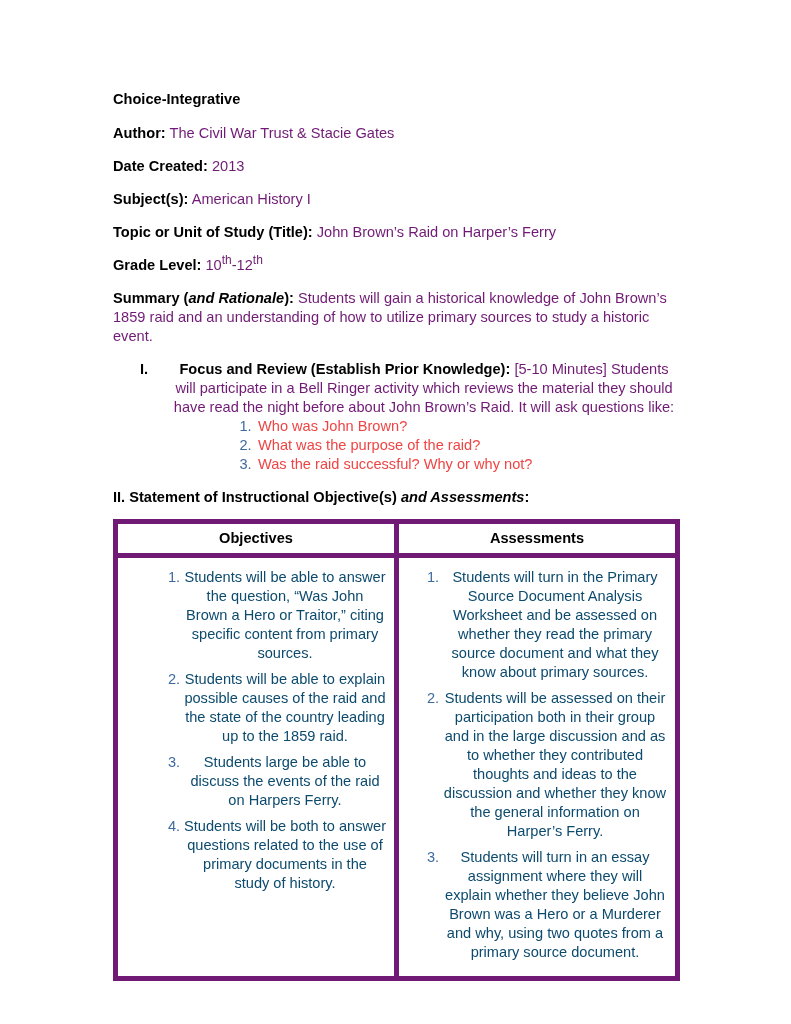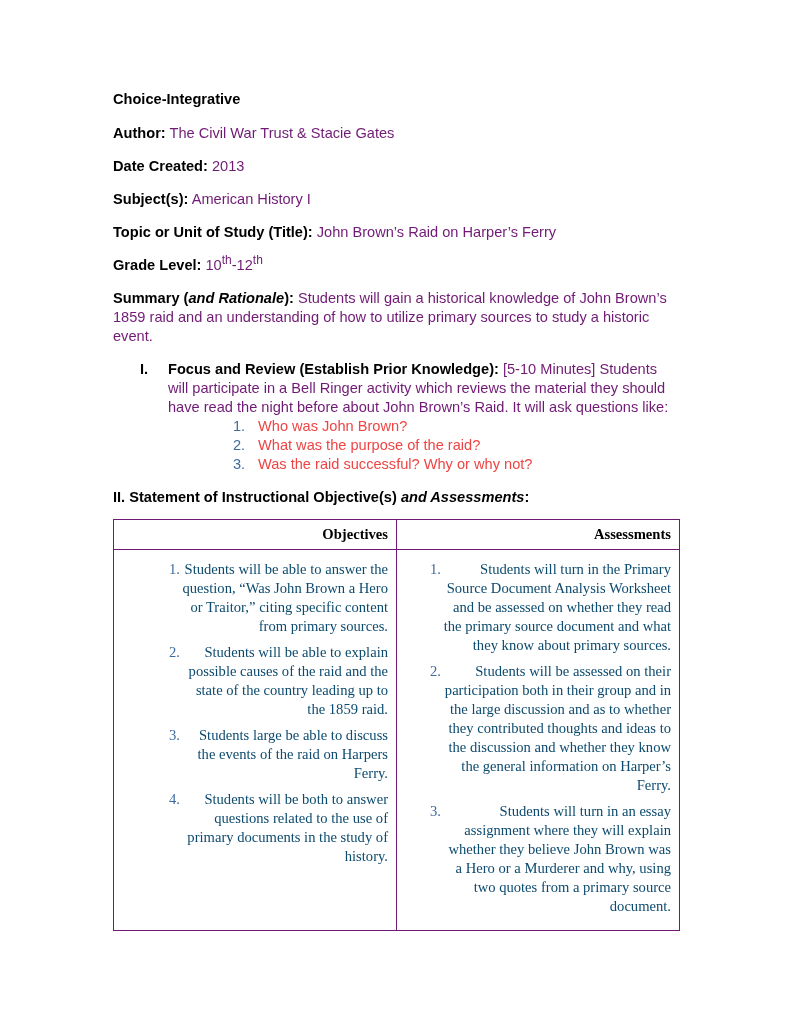--- a/index.html
+++ b/index.html
@@ -12,30 +12,30 @@
   .page { width:791px; height:1024px; padding:90px 111px 40px 113px; overflow:hidden; }
   .title { font-weight:700; text-align:left; margin-bottom:15px; }
   .para { margin-bottom:14px; }
   .b { font-weight:700; }
   .i { font-style:italic; }
   .blue { color:#701a75; }
   sup { font-size:12px; vertical-align:super; line-height:0; }
 
   .sec1 { display:flex; margin:0 0 14px 27px; }
   .roman { width:28px; flex:none; font-weight:700; }
-  .sec1-body { flex:1; }
+  .sec1-body { flex:1;text-align:center; }
   ol.questions { list-style:none; margin:0 0 0 65px; padding:0; }
   ol.questions li { display:flex; }
   ol.questions .num { width:25px; flex:none; color:#3e6b9e; }
   ol.questions .itxt { color:#ef4444; }
 
   .sec2-heading { font-weight:700; margin:12px 0 0 0; }
 
   table.obj-table { border-collapse:collapse; width:567px; margin-top:12px; table-layout:fixed; }
-  .obj-table th, .obj-table td { border:1px solid #701a75; vertical-align:top; text-align:right;font-family:Liberation Serif, serif; }
+  .obj-table th, .obj-table td { border:5px solid #701a75; vertical-align:top; text-align:center; }
   .obj-table th { width:50%; padding:5px 8px 5px 8px; font-weight:700; }
   .obj-table td { padding:10px 8px 14px 6px; }
   ol.cell-list { list-style:none; margin:0; padding:0; }
   ol.cell-list li { display:flex; margin-bottom:7px; }
   ol.cell-list li:last-child { margin-bottom:0; }
   ol.cell-list .num { flex:none; width:20px; color:#3e6b9e; }
   ol.cell-list .itxt { color:#0c4a6e; }
   ol.cell-list.left-col { margin-left:40px; }
   ol.cell-list.right-col { margin-left:18px; }
 </style>

